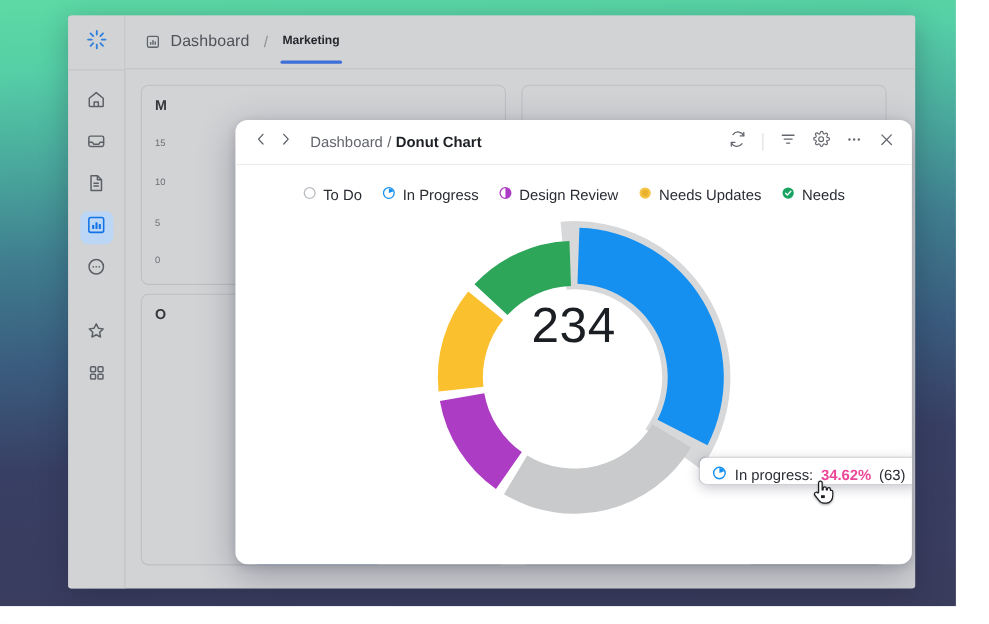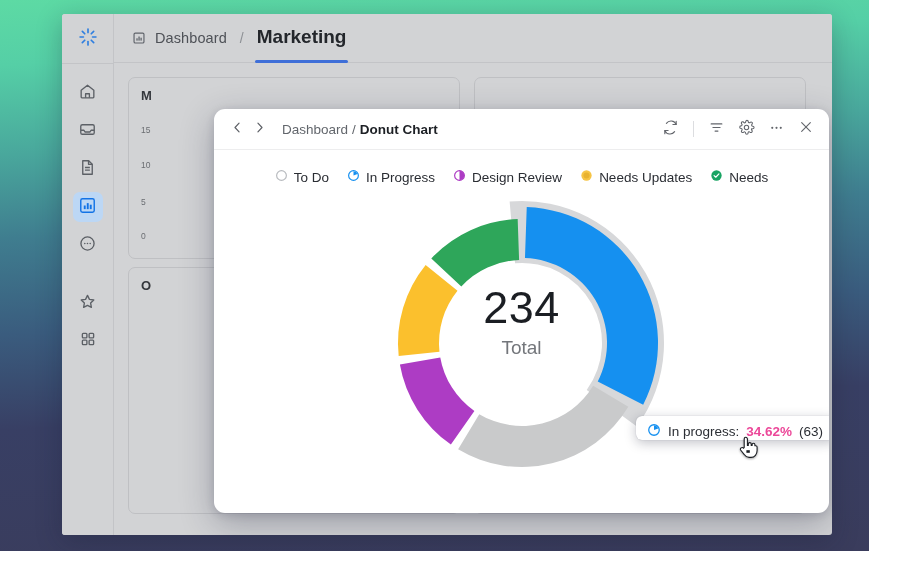--- a/index.html
+++ b/index.html
@@ -110,21 +110,21 @@
     gap: 9px;
   }
   .tb-icon { color: #5f636a; display: flex; align-items: center; }
   .tb-crumb {
     font-size: 14.5px;
     color: #4e5157;
     letter-spacing: .1px;
   }
   .tb-sep { font-size: 14px; color: #8d9095; margin: 0 4px; }
   .tb-active {
-    font-size: 19px;
+    font-size: 11px;
     color: #23262b;
     font-weight: bold;
     position: relative;
     padding-bottom: 2px;
   }
   .tb-active::after {
     content: "";
     position: absolute;
     left: -2px; right: -2px;
     bottom: -13px;
@@ -241,21 +241,21 @@
     left: 50%;
     transform: translateX(-50%);
     top: 8px;
     width: 300px;
     height: 300px;
   }
 
   .center-num {
     position: absolute;
     left: 0; right: 0;
-    top: 92px;
+    top: 80px;
     text-align: center;
     font-size: 45px;
     color: #1b1e23;
     letter-spacing: .5px;
     line-height: 1;
   }
   .center-lbl {
     position: absolute;
     left: 0; right: 0;
     top: 144px;
@@ -554,21 +554,20 @@
                 <title>Design Review: 13.68% (32)</title>
               </path>
               <path d="M26.67928497433411,162.96152944518906 A124,124 0 0 1 53.63390077933562,71.96427150982014 L85.49688519907143,97.76640754286348 A83,83 0 0 0 67.45468268443332,158.67586245121527 Z" fill="#fbc02d" opacity="1" stroke-linejoin="round">
                 <title>Needs Updates: 13.68% (32)</title>
               </path>
               <path d="M59.31214099922285,65.4322033522502 A124,124 0 0 1 145.6724624088898,26.075537449632137 L147.10334177369236,67.05056135741506 A83,83 0 0 0 89.29764276560884,93.39413611481264 Z" fill="#2ea65a" opacity="1" stroke-linejoin="round">
                 <title>Closed: 10.68% (25)</title>
               </path>
             </svg>
           <div class="center-num">234</div>
-          <div class="center-lbl">Total</div>
         </div>
 
         <div class="tooltip">
           <span>
             <svg width="14" height="14" viewBox="0 0 24 24">
               <circle cx="12" cy="12" r="9" fill="none" stroke="#1590f0" stroke-width="2.2"></circle>
               <path d="M12 12 L12 4.2 A7.8 7.8 0 0 1 19.3 9.3 Z" fill="#1590f0"></path>
             </svg>
           </span>
           <span>In progress:</span>

